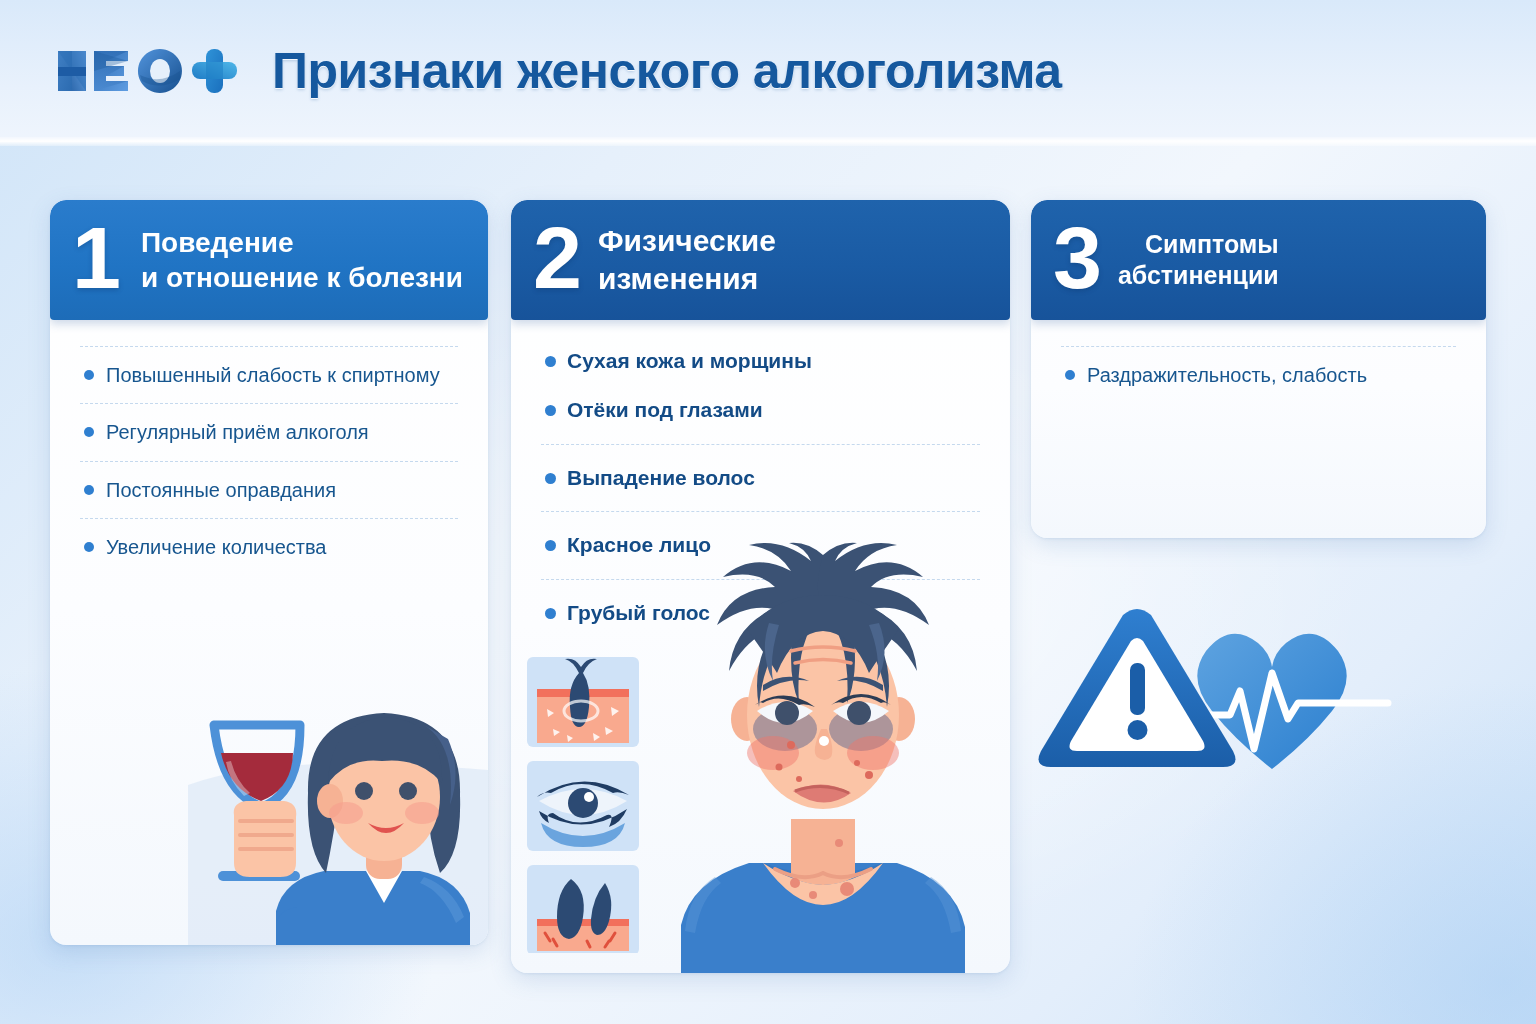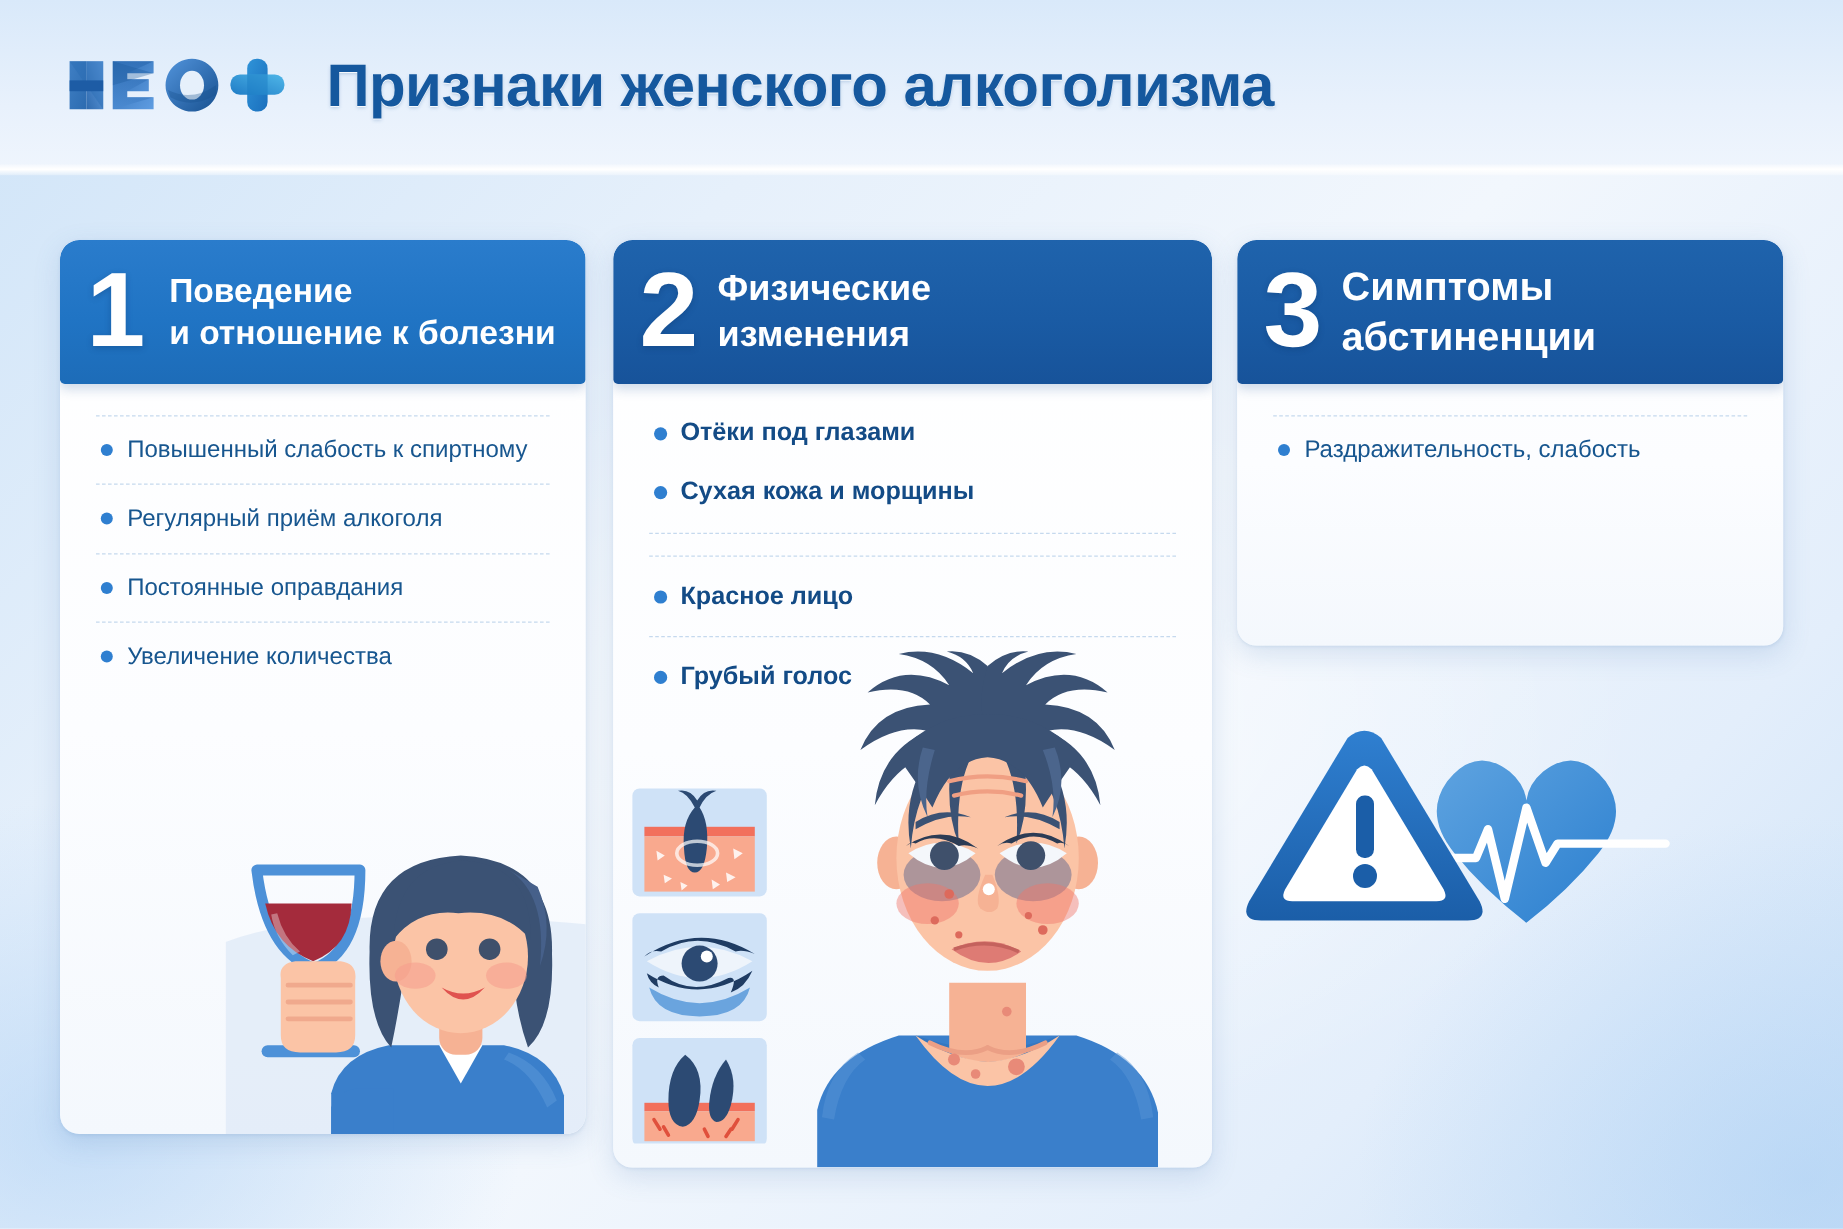--- a/index.html
+++ b/index.html
@@ -72,21 +72,21 @@
 
   .card-num {
     font-size:88px; font-weight:bold; color:#ffffff; line-height:.82;
     margin-right:20px; margin-top:-4px;
     text-shadow: 0 2px 5px rgba(10,45,95,.3);
   }
   .card-2 .card-num, .card-3 .card-num { margin-right:16px; }
 
   .card-head-text { color:#ffffff; font-weight:bold; font-size:30px; line-height:1.26; }
   .card-1 .card-head-text { font-size:28px; }
-  .card-3 .card-head-text { font-size:33px; }
+  .card-3 .card-head-text { font-size:25px;text-align:right; }
   .card-head-text .l2 { display:block; }
 
   
   .bullets { position:absolute; left:0; top:120px; width:100%; padding:26px 26px 0 26px; }
 
   .bullet { position:relative; padding-left:30px; }
   .bullet .dot {
     position:absolute; left:8px; top:11px;
     width:11px; height:11px; border-radius:50%;
     background:#2f7fd0;
@@ -275,27 +275,31 @@
         <div class="card-num">2</div>
         <div class="card-head-text">
           <span class="l1">Физические</span>
           <span class="l2">изменения</span>
         </div>
       </div>
 
       <div class="bullets">
         <div class="bullet">
           <span class="dot"></span>
+          <span class="txt">Сухая кожа и морщины</span>
+        </div>
+        <div class="bullet">
+          <span class="dot"></span>
           <span class="txt">Отёки под глазами</span>
         </div>
-        <div class="bullet">
-          <span class="dot"></span>
-          <span class="txt">Сухая кожа и морщины</span>
-        </div>
-        <div class="sep"></div>
+        <div class="sep"></div>
+        <div class="bullet">
+          <span class="dot"></span>
+          <span class="txt">Выпадение волос</span>
+        </div>
         <div class="sep"></div>
         <div class="bullet">
           <span class="dot"></span>
           <span class="txt">Красное лицо</span>
         </div>
         <div class="sep"></div>
         <div class="bullet">
           <span class="dot"></span>
           <span class="txt">Грубый голос</span>
         </div>

